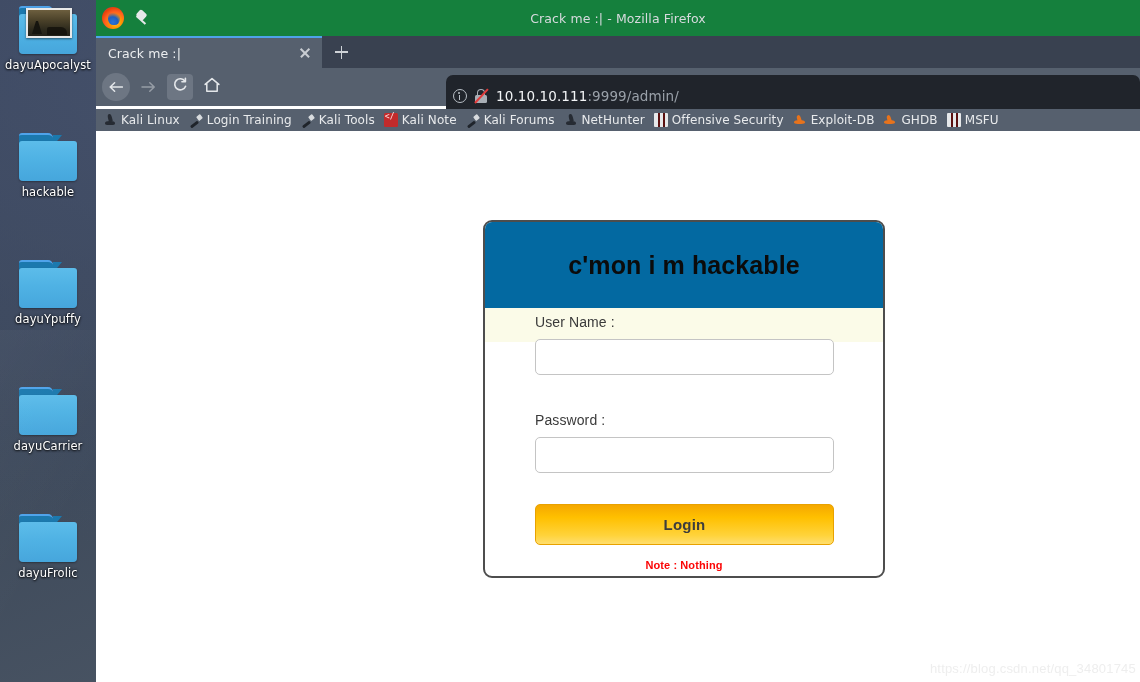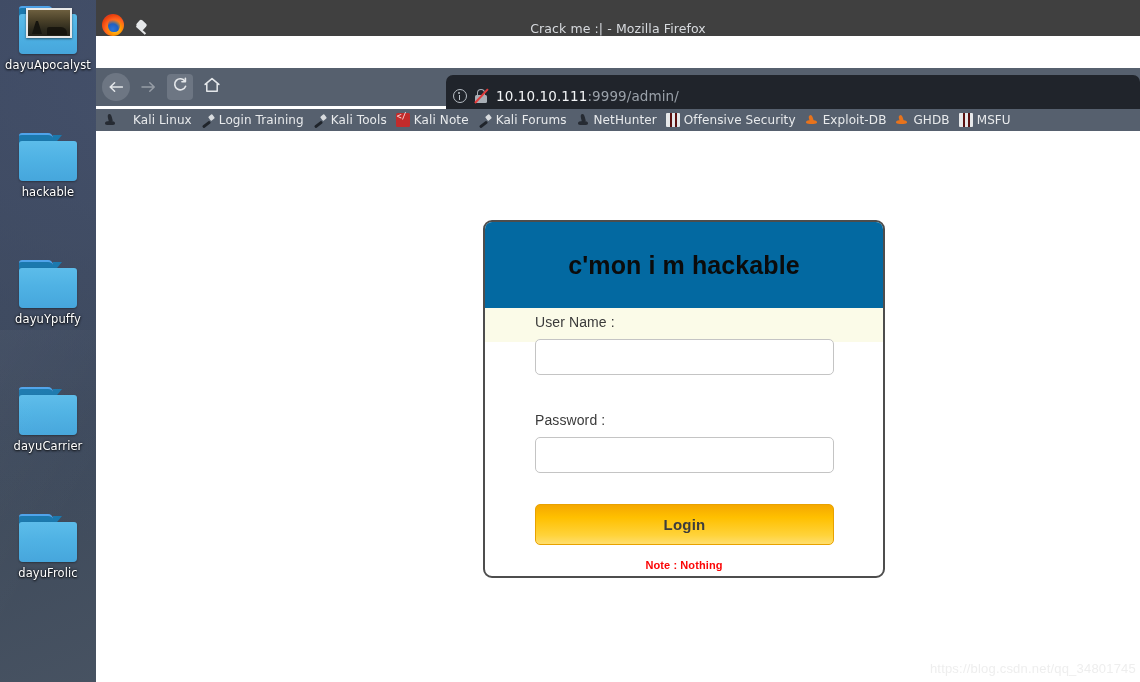--- a/index.html
+++ b/index.html
@@ -77,22 +77,22 @@
     opacity:.55;
   }
 
   
   #ffwin{
     position:absolute; left:96px; top:0; width:1044px; height:682px;
     background:#fff; overflow:hidden;
   }
   .titlebar{
     position:absolute; left:0; top:0; width:100%; height:36px;
-    background:#404040;
-    display:flex; align-items:flex-end;
+    background:#15803d;
+    display:flex; align-items:center;
   }
   .ff-logo{
     margin-left:6px; width:22px; height:22px; position:relative; flex:0 0 auto;
   }
   .ff-logo .outer{
     position:absolute; inset:0; border-radius:50%;
     background:radial-gradient(circle at 62% 70%, #ffcc33 0%, #ff9500 28%, #ff5f1f 52%, #e8400a 72%, #a82ba8 100%);
   }
   .ff-logo .inner{
     position:absolute; left:6px; top:4px; width:12px; height:14px; border-radius:50% 50% 45% 45%;
@@ -206,21 +206,21 @@
     white-space:nowrap;
   }
   .url-text .host{ color:#f2f4f6; }
 
   .bookmarks{
     position:absolute; left:0; top:109px; width:100%; height:22px;
     background:#56606e; display:flex; align-items:center;
     font-size:12px; color:#e8eaec; white-space:nowrap; overflow:hidden;
   }
   .bm{ display:flex; align-items:center; margin-left:9px; flex:0 0 auto; }
-  .bm:first-child{ margin-left:7px;gap:12px; }
+  .bm:first-child{ margin-left:7px; }
   .bm .bmlabel{ margin-left:4px; letter-spacing:.1px; }
   .bmico{ width:14px; height:14px; position:relative; flex:0 0 auto; }
 
   
   .ico-dragon::before{
     content:""; position:absolute; left:2px; top:8px; width:10px; height:4px;
     background:#262b33; border-radius:50% 50% 40% 40%;
   }
   .ico-dragon::after{
     content:""; position:absolute; left:5px; top:1px; width:4px; height:8px;
@@ -384,20 +384,27 @@
 
   <div class="titlebar">
     <div class="ff-logo">
       <div class="outer"></div>
         <div class="inner"></div>
     </div>
     <div class="pin-icon"></div>
     <div class="win-title">Crack me :| - Mozilla Firefox</div>
   </div>
 
+  <div class="tabstrip">
+    <div class="tab">
+      <span class="tab-title">Crack me :|</span>
+      <span class="tab-close"></span>
+    </div>
+    <div class="newtab"></div>
+  </div>
 
   <div class="navbar">
     <div class="navbtn btn-back">
       <span class="arr">
         <svg width="14" height="10" viewBox="0 0 14 10">
             <path d="M5.6 0.8 L1.2 5 L5.6 9.2 M1.4 5 H13.4" stroke="#e4e7ea" stroke-width="1.5" fill="none" stroke-linecap="round" stroke-linejoin="round"></path>
           </svg>
       </span>
     </div>
     <div class="navbtn btn-fwd">

